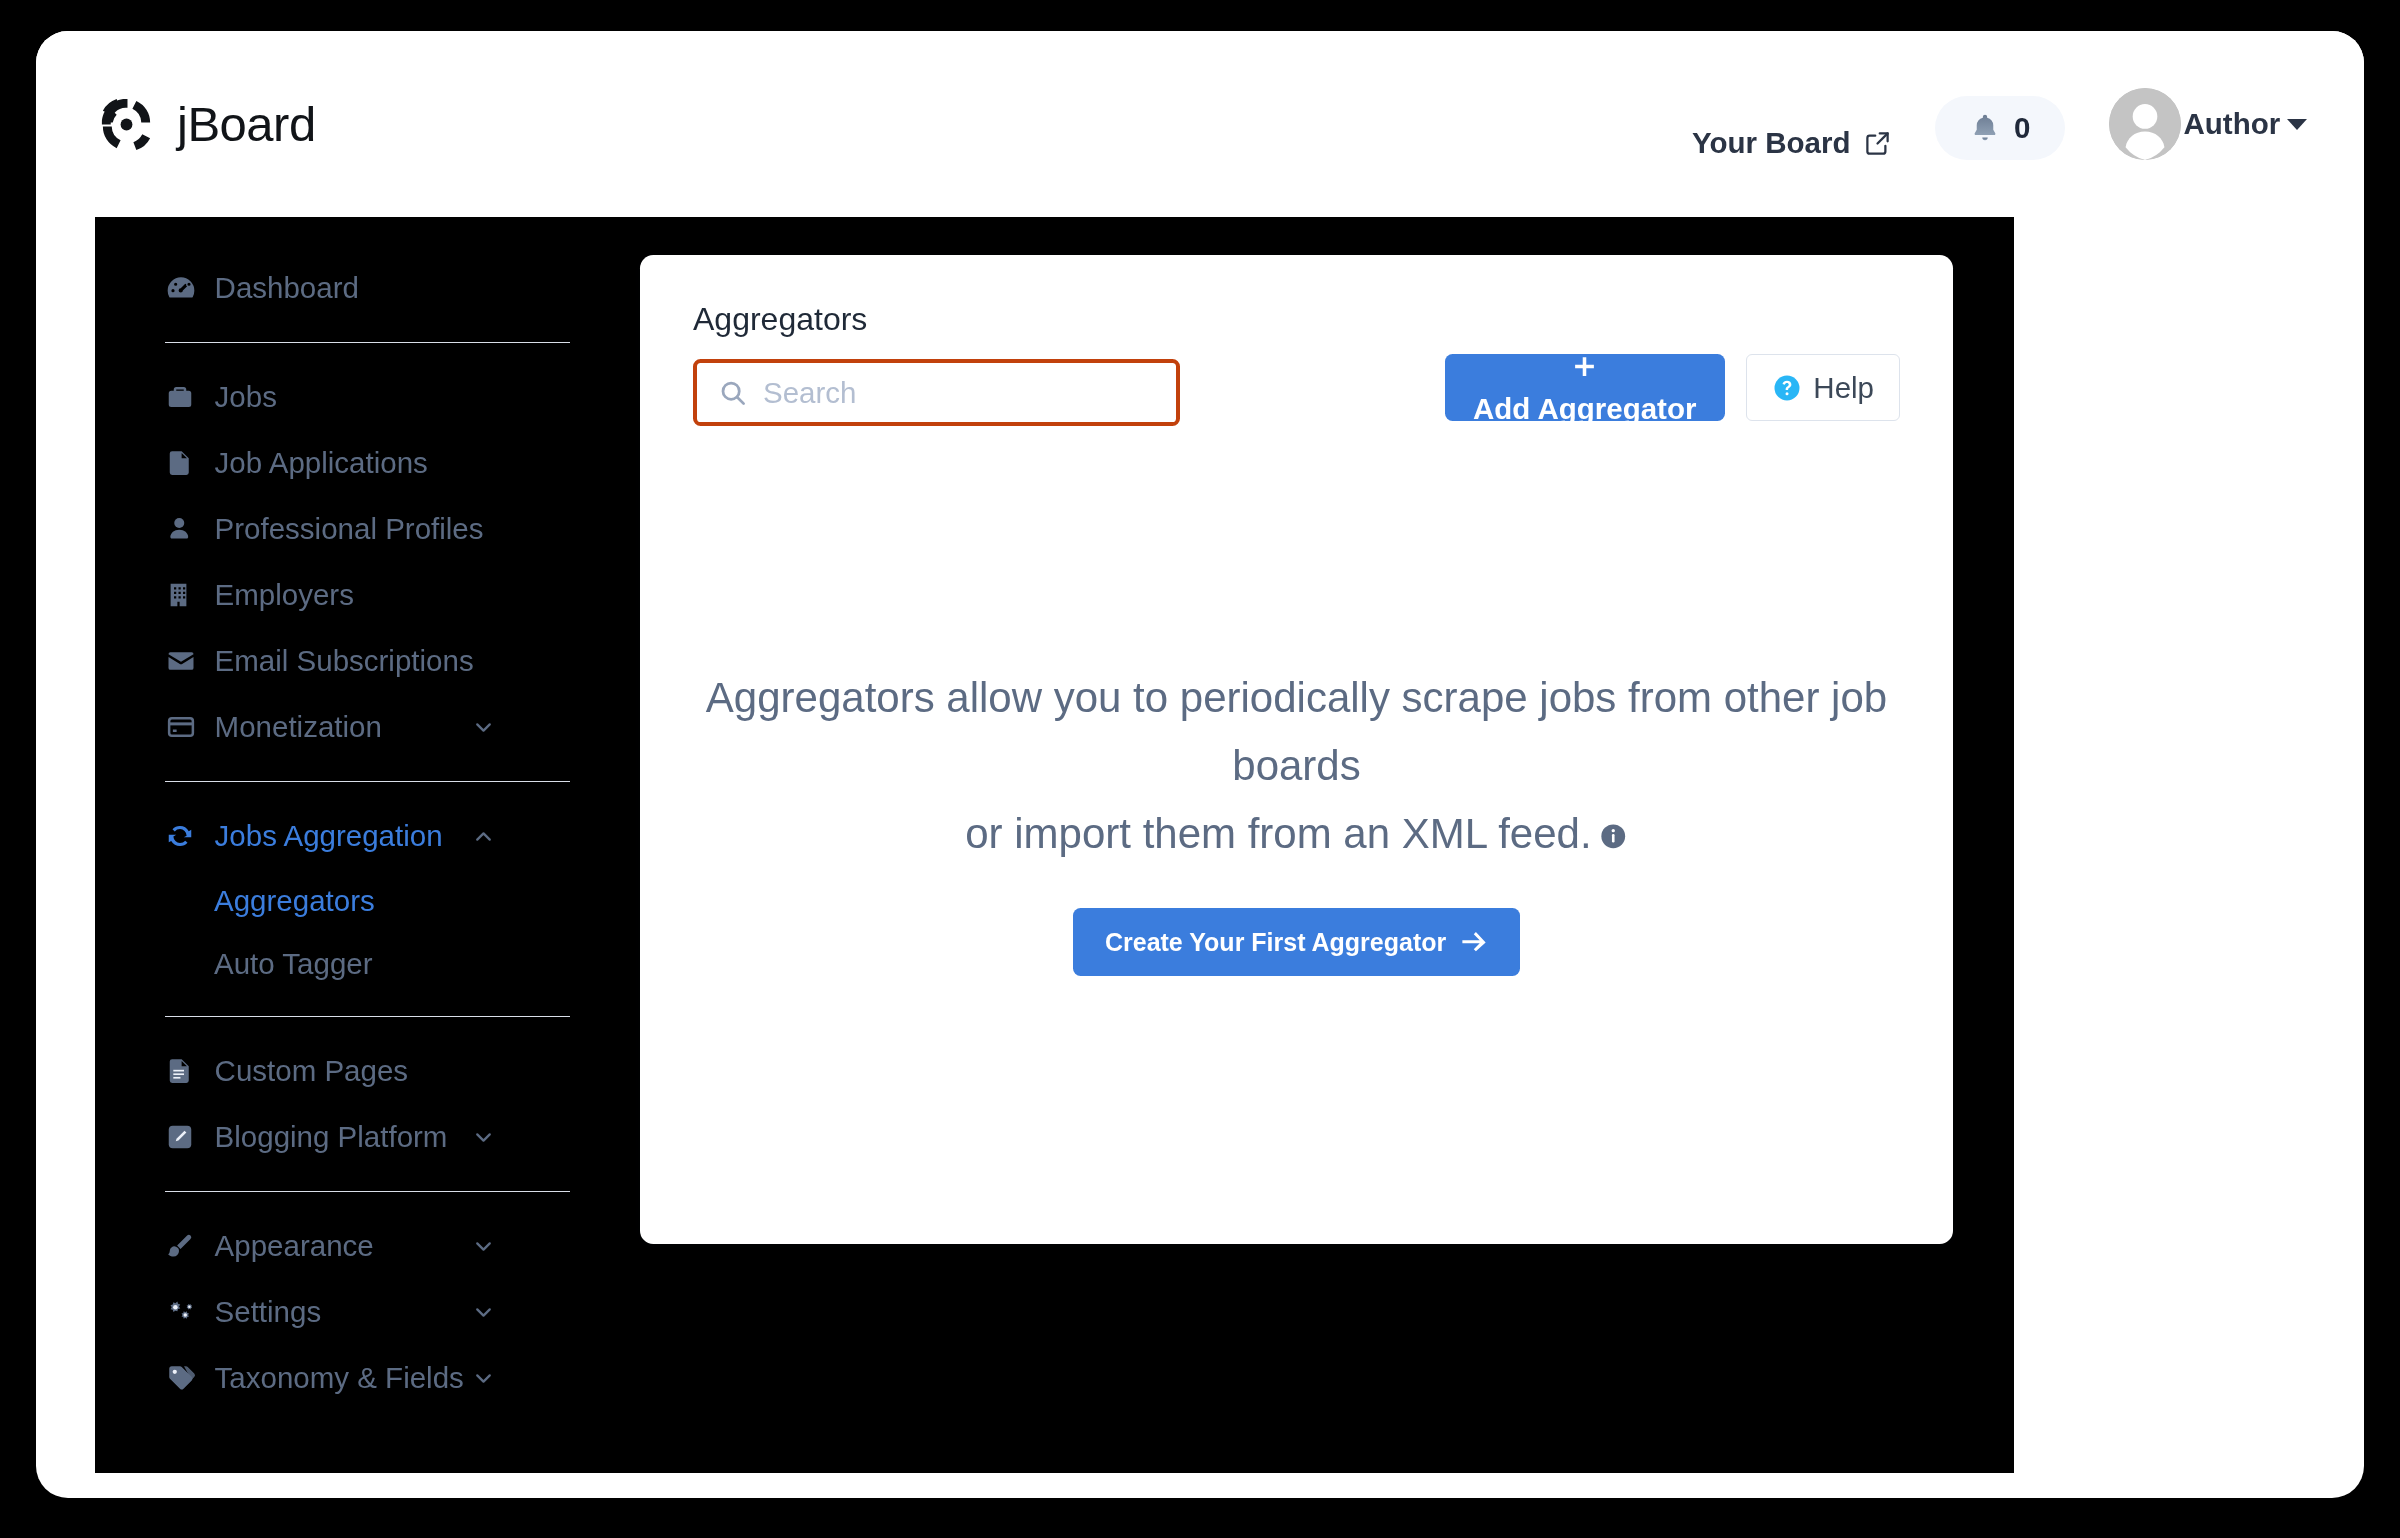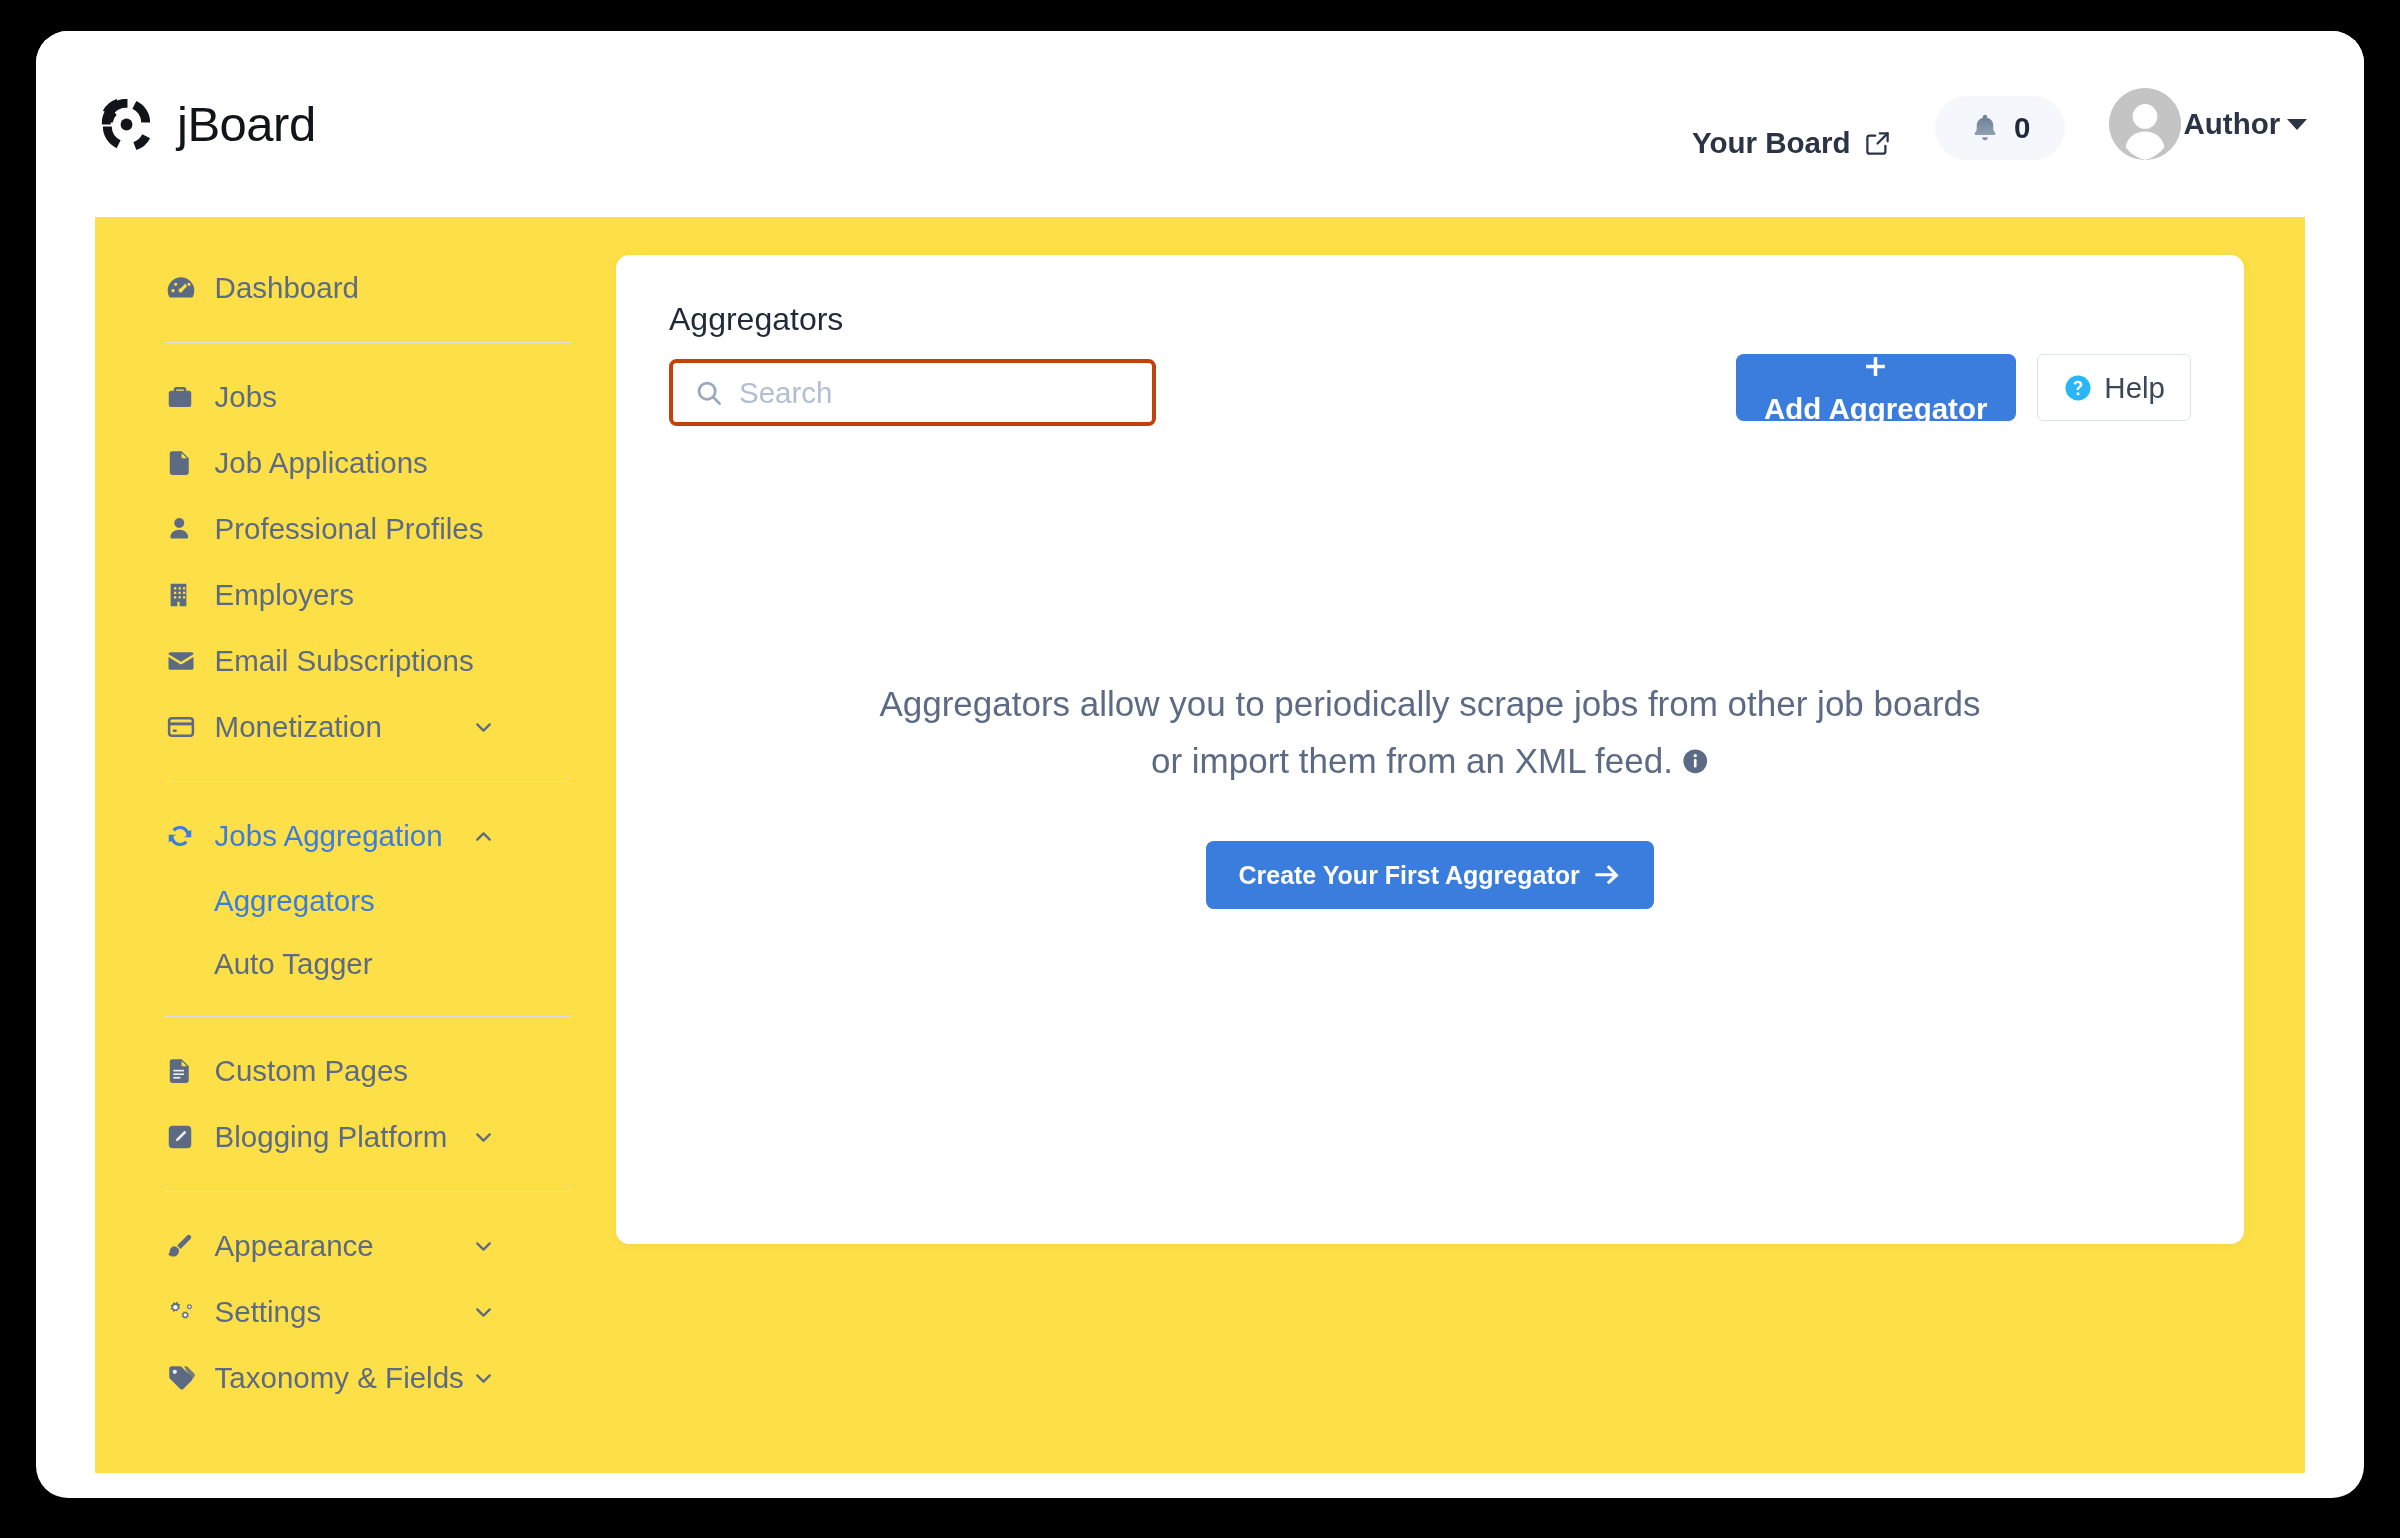--- a/index.html
+++ b/index.html
@@ -58,24 +58,25 @@
   .user-menu { display:flex; align-items:center; gap: 3px; cursor: pointer; }
   .avatar { width: 72px; height: 72px; border-radius: 50%; background: #c4c4c4; overflow: hidden; position: relative; }
   .avatar svg { position: absolute; left: 0; top: 0; }
   .user-name { font-size: 29.5px; font-weight: 700; color: #2b3445; }
   .caret { width: 0; height: 0; border-left: 10.5px solid transparent; border-right: 10.5px solid transparent; border-top: 11.4px solid #2b3445; margin-left: 3.8px; }
 
   
   .body-area {
     position: absolute;
     left: 59px; top: 186px;
-    width: 2210px; height: 1256px;
-    background: #fde047;
+    width: 1919px; height: 1256px;
+    background: #000000;
     display: flex;
     padding: 38px 0 0 0;
+    gap: 24px;
   }
 
   
   .sidebar {
     width: 466px;
     flex: 0 0 466px;
     padding: 0 0 0 70px;
   }
   .nav-group { }
   .nav-item {
@@ -206,25 +207,25 @@
   .help-icon { width: 30px; height: 30px; display:block; }
 
   .empty-state {
     position: absolute;
     left: 0; right: 0;
     top: 409px;
     text-align: center;
     padding: 0 57px;
   }
   .empty-text {
-    font-size: 35px;
+    font-size: 42px;
     color: #5c6b83;
     line-height: 1.62;
     max-width: 1236px;
-    margin: 12px auto;
+    margin: 0 auto;
   }
   .info-icon { width: 28.5px; height: 28.5px; display:inline-block; vertical-align: -2.9px; margin-left: 7.6px; }
   .btn-cta {
     margin-top: 40px;
     background: #3b7ddd;
     color: #fff;
     border: none;
     border-radius: 7.6px;
     height: 68px;
     padding: 0 32px;

